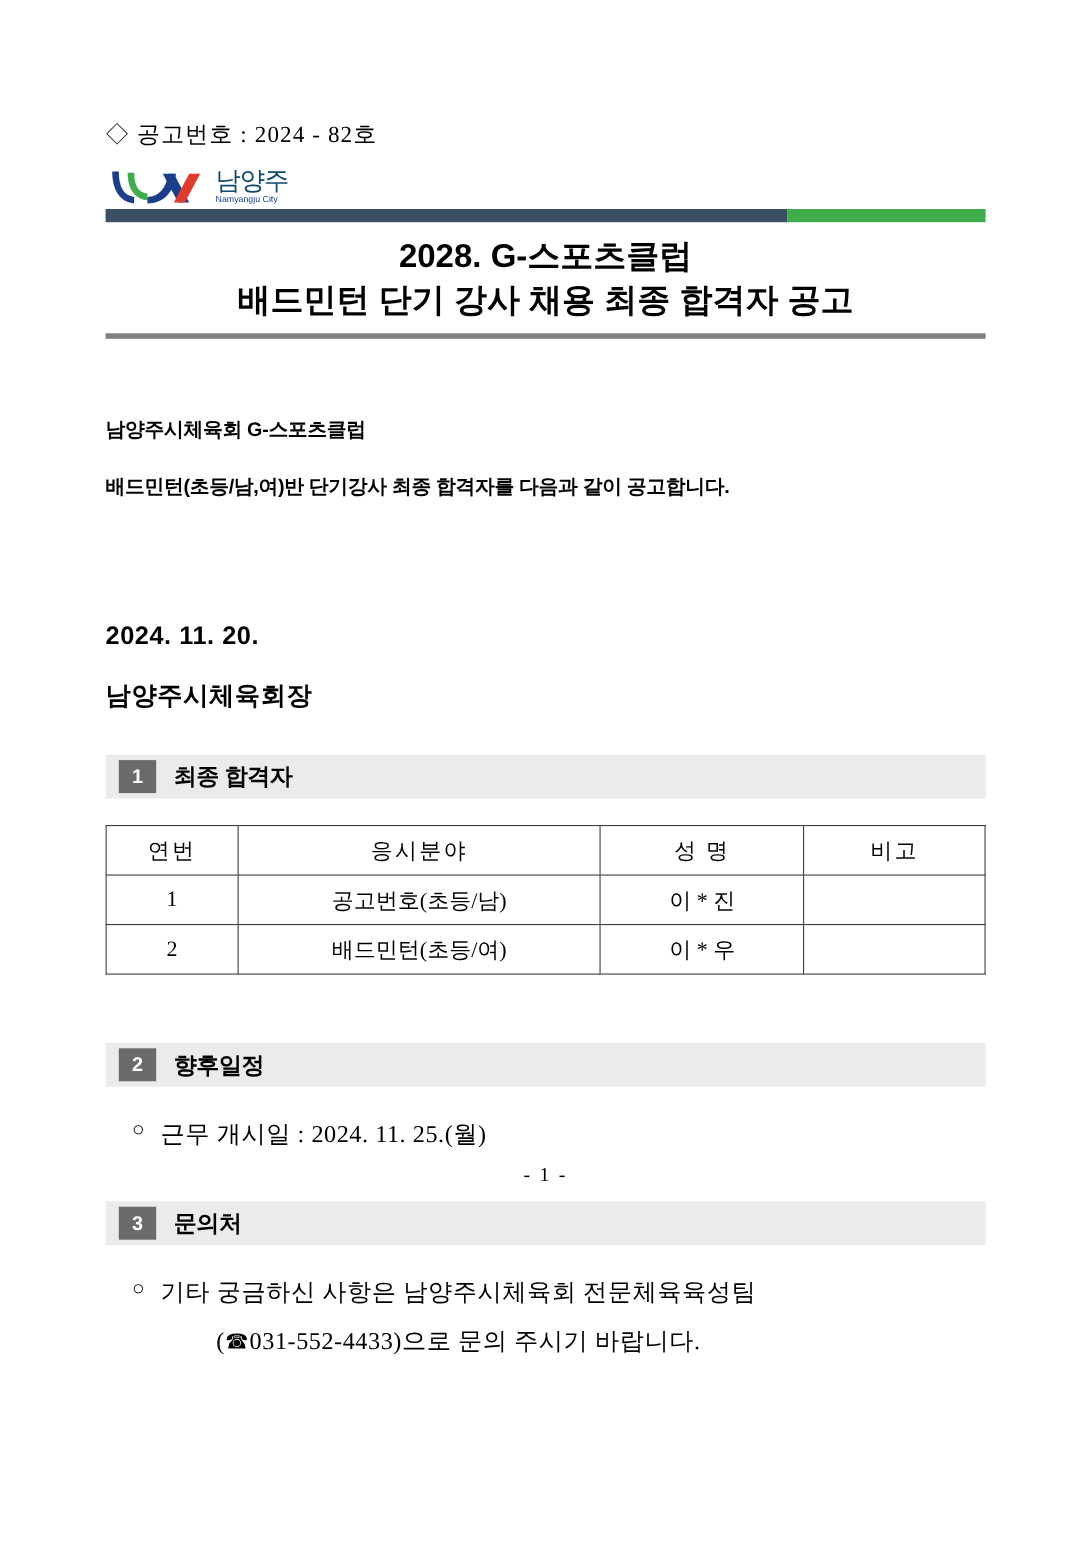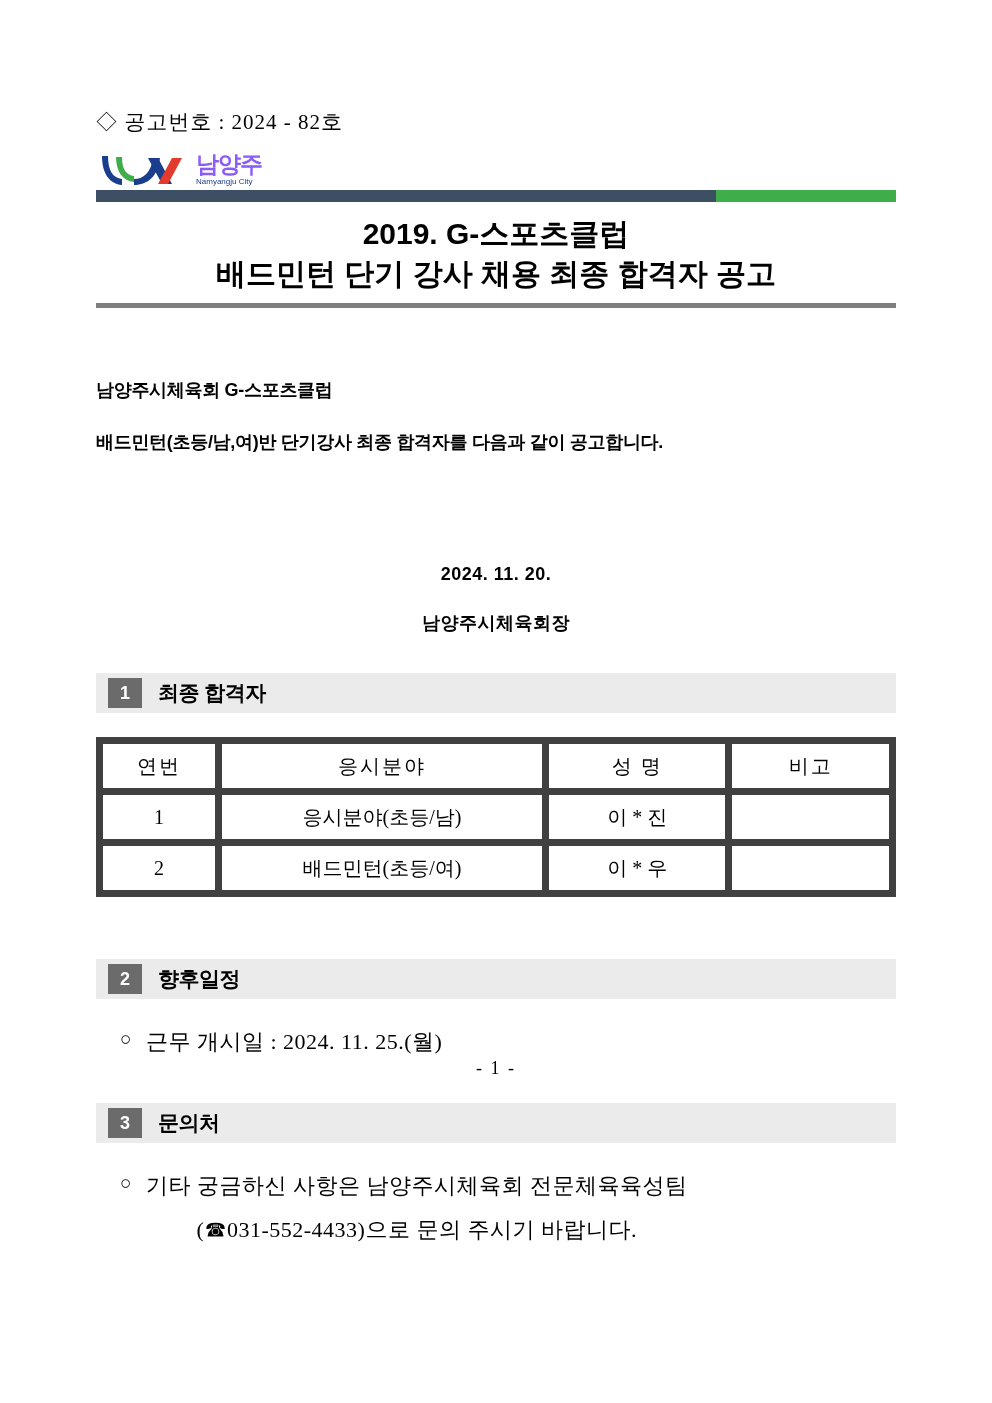--- a/index.html
+++ b/index.html
@@ -48,22 +48,22 @@
   .logo-mark svg { display:block; }
   .logo-text {
     display: flex;
     flex-direction: column;
     line-height: 1;
     padding-bottom: 2px;
   }
   .logo-text .kr {
     font-family: "Liberation Sans", sans-serif;
     font-size: 23px;
-    font-weight: bold;
-    color: #8b5cf6;
+    font-weight: normal;
+    color: #0c4a6e;
     letter-spacing: -1px;
   }
   .logo-text .en {
     font-family: "Liberation Sans", sans-serif;
     font-size: 8px;
     color: #1a3e8c;
     letter-spacing: 0px;
     margin-top: 2px;
   }
 
@@ -100,24 +100,24 @@
     font-family: "Liberation Sans", sans-serif;
     font-weight: bold;
     font-size: 18px;
   }
   .intro .line1 { margin-top: 70px; letter-spacing: -0.3px; }
   .intro .line2 { margin-top: 28px; letter-spacing: -0.3px; }
 
   
   .signblock {
     width: 800px;
-    text-align: center;
-    font-family: "Liberation Sans", sans-serif;
-    font-weight: bold;
-    font-size: 18px;
+    text-align: left;
+    font-family: "Liberation Sans", sans-serif;
+    font-weight: bold;
+    font-size: 23px;
   }
   .signblock .date { margin-top: 110px; letter-spacing: 0.5px; }
   .signblock .signer { margin-top: 26px; letter-spacing: 0.5px; }
 
   
   .section-head {
     width: 800px;
     height: 40px;
     background: #ebebeb;
     display: flex;
@@ -146,21 +146,21 @@
   }
 
   
   table.result {
     width: 800px;
     border-collapse: collapse;
     margin-top: 24px;
     font-family: "Liberation Serif", serif;
   }
   table.result th, table.result td {
-    border: 7px solid #404040;
+    border: 1px solid #404040;
     text-align: center;
     font-size: 20px;
     height: 42px;
     font-weight: normal;
   }
   table.result thead th {
     letter-spacing: 2px;
   }
   table.result col.c1 { width: 120px; }
   table.result col.c2 { width: 330px; }
@@ -222,21 +222,21 @@
       <span class="en">Namyangju City</span>
     </div>
   </div>
 
   <div class="title-bar-top">
     <div class="seg-navy"></div>
     <div class="seg-green"></div>
   </div>
 
   <div class="doc-title">
-    <div>2019. G-스포츠클럽</div>
+    <div>2028. G-스포츠클럽</div>
     <div>배드민턴 단기 강사 채용 최종 합격자 공고</div>
   </div>
 
   <div class="title-rule"></div>
 
   <div class="intro">
     <div class="line1">남양주시체육회 G-스포츠클럽</div>
     <div class="line2">배드민턴(초등/남,여)반 단기강사 최종 합격자를 다음과 같이 공고합니다.</div>
   </div>
 
@@ -261,21 +261,21 @@
       <tr>
         <th>연번</th>
         <th>응시분야</th>
         <th>성  명</th>
         <th>비고</th>
       </tr>
     </thead>
     <tbody>
       <tr>
         <td>1</td>
-        <td>응시분야(초등/남)</td>
+        <td>공고번호(초등/남)</td>
         <td>이 * 진</td>
         <td></td>
       </tr>
       <tr>
         <td>2</td>
         <td>배드민턴(초등/여)</td>
         <td>이 * 우</td>
         <td></td>
       </tr>
     </tbody>

